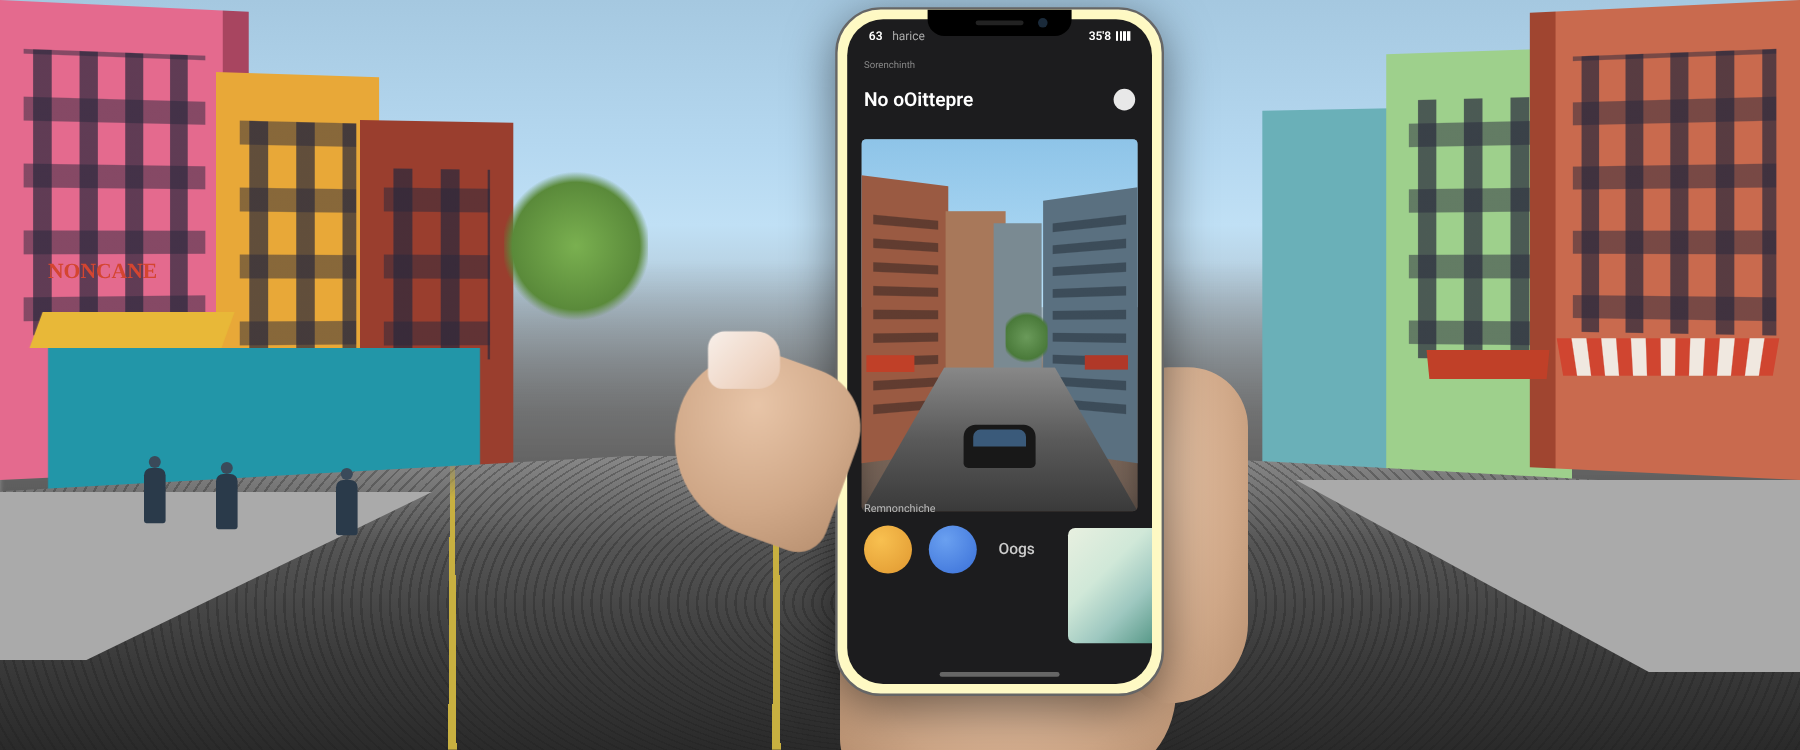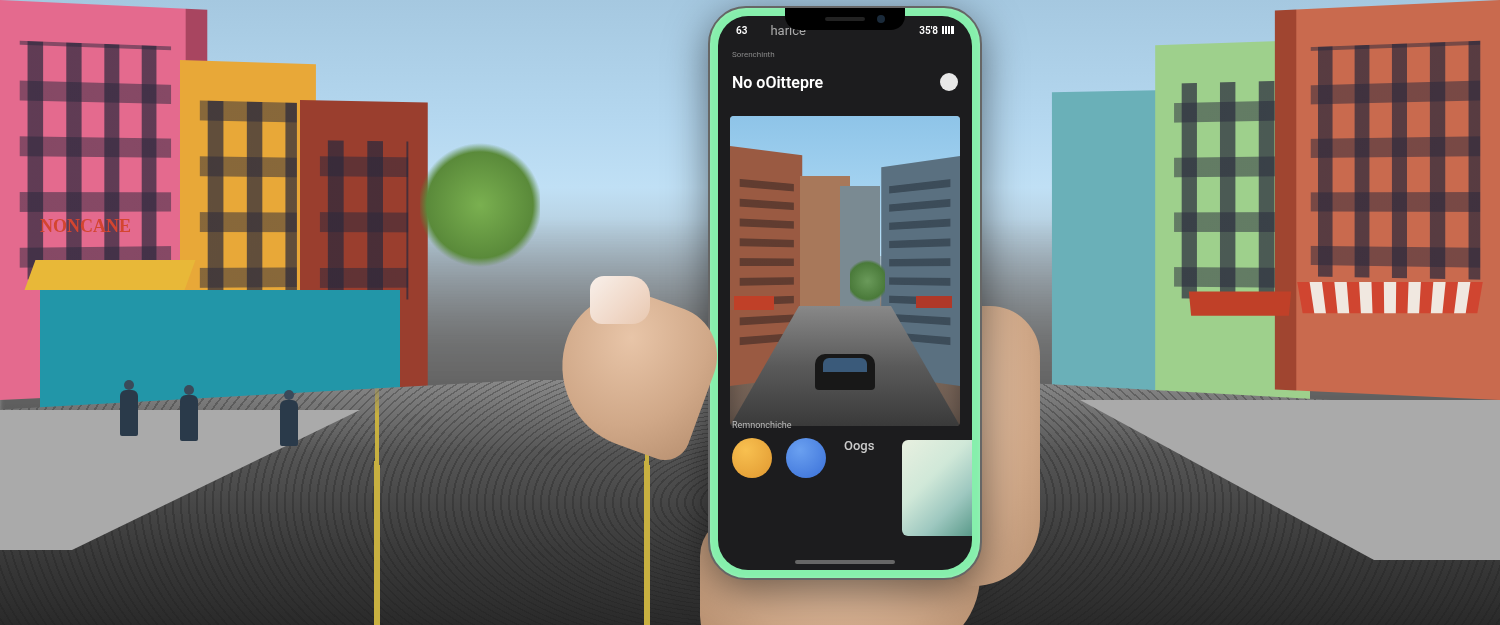--- a/index.html
+++ b/index.html
@@ -43,35 +43,35 @@
 .p2{left:180px;top:395px;}
 .p3{left:280px;top:400px;}
 
 
 .hand{position:absolute;left:640px;top:6px;width:360px;height:620px;}
 .thumb{position:absolute;left:-80px;top:290px;width:150px;height:150px;background:radial-gradient(ellipse at 40% 30%,#e8c5a8 0%,#d0a888 60%,#b89070 100%);border-radius:80px 60px 30px 100px;transform:rotate(20deg);z-index:50;}
 .thumbnail{position:absolute;left:-50px;top:270px;width:60px;height:48px;background:linear-gradient(135deg,#f8f0ea 0%,#f0d8c8 60%,#e8c8b0 100%);border-radius:14px 20px 18px 12px;z-index:51;}
 .fingers{position:absolute;right:-40px;top:300px;width:100px;height:280px;background:radial-gradient(ellipse at 30% 30%,#e8c5a8 0%,#d0a888 60%,#b89070 100%);border-radius:40px 60px 80px 40px;z-index:5;}
 .palm{position:absolute;left:60px;bottom:-30px;width:280px;height:140px;background:radial-gradient(ellipse at 50% 20%,#e8c5a8 0%,#d0a888 60%,#b08868 100%);border-radius:40px 60px 80px 40px;z-index:5;}
 
-.phone{position:absolute;left:68px;top:0;width:270px;height:570px;background:#86efac;border-radius:38px;border:2px solid #666;box-shadow:0 10px 40px rgba(0,0,0,.5),inset 0 0 4px rgba(255,255,255,.2);z-index:40;overflow:hidden;}
+.phone{position:absolute;left:56px;top:0;width:270px;height:570px;background:#fef9c3;border-radius:38px;border:2px solid #666;box-shadow:0 10px 40px rgba(0,0,0,.5),inset 0 0 4px rgba(255,255,255,.2);z-index:40;overflow:hidden;}
 .btn-side{position:absolute;left:-3px;width:3px;height:40px;background:#555;border-radius:2px 0 0 2px;}
 .bs1{top:110px;}.bs2{top:160px;height:30px;}
 .notch{position:absolute;top:0;left:50%;transform:translateX(-50%);width:120px;height:22px;background:#000;border-radius:0 0 14px 14px;z-index:60;display:flex;align-items:center;justify-content:center;gap:30px;}
 .notch::before{content:"";width:40px;height:4px;background:#222;border-radius:2px;}
 .notch::after{content:"";position:absolute;right:20px;width:8px;height:8px;background:#1a2a3a;border-radius:50%;}
 .screen{position:absolute;inset:8px;background:#1c1c1e;border-radius:30px;overflow:hidden;}
 
 .statusbar{position:absolute;top:0;left:0;right:0;height:28px;display:flex;justify-content:space-between;align-items:center;padding:0 18px;font-size:10px;font-weight:600;color:#fff;}
 .status-left{display:flex;align-items:center;gap:4px;}
 .status-right{display:flex;align-items:center;gap:4px;}
 
 .header{position:absolute;top:28px;left:0;right:0;padding:6px 14px 2px;}
 .header-sub{font-size:8px;color:#888;margin-bottom:14px;}
-.header-row{display:flex;justify-content:space-between;}
+.header-row{display:flex;justify-content:space-between;align-items:center;}
 .header-title{font-size:16px;font-weight:600;color:#fff;}
 .header-dot{width:18px;height:18px;background:#e8e8e8;border-radius:50%;}
 
 .tabs{position:absolute;top:74px;left:0;right:0;display:flex;padding:4px 10px 6px;gap:8px;}
 .tab{font-size:9px;color:#999;padding:3px 6px;}
 .tab.active{color:#ddd;}
 
 .viewfinder{position:absolute;top:100px;left:12px;right:12px;height:310px;background:linear-gradient(to bottom,#9ec8e0 0%,#b0d8f0 30%,#a0b0b8 50%,#887060 65%,#6a5a50 100%);border-radius:4px;overflow:hidden;box-shadow:inset 0 0 20px rgba(0,0,0,.3);}
 .vf-sky{position:absolute;top:0;left:0;right:0;height:45%;background:linear-gradient(to bottom,#8ec4e8,#b8e0f8);}
 .vf-bldg-l{position:absolute;left:0;top:30px;width:80px;height:240px;background:#9a5a42;transform:perspective(200px) rotateY(12deg);transform-origin:left;}
@@ -83,21 +83,21 @@
 .vf-tree{position:absolute;right:75px;top:140px;width:35px;height:50px;background:radial-gradient(circle,#6a9a5a 0%,#4a7a3a 60%,transparent 70%);}
 .vf-road{position:absolute;left:0;right:0;bottom:0;height:120px;background:linear-gradient(to bottom,#888 0%,#5a5a5a 50%,#3a3a3a 100%);clip-path:polygon(30% 0,70% 0,100% 100%,0 100%);}
 .vf-car{position:absolute;left:50%;transform:translateX(-50%);bottom:36px;width:60px;height:36px;background:#181818;border-radius:10px 10px 4px 4px;}
 .vf-car::before{content:"";position:absolute;top:4px;left:8px;right:8px;height:14px;background:#3a5a7a;border-radius:6px 6px 0 0;}
 .vf-awning{position:absolute;}
 .vf-a1{left:4px;top:180px;width:40px;height:14px;background:#c04028;}
 .vf-a2{right:8px;top:180px;width:36px;height:12px;background:#b03828;}
 
 .footer{position:absolute;left:0;right:0;bottom:0;height:140px;padding:6px 14px 10px;}
 .footer-label{font-size:9px;color:#bbb;margin-bottom:8px;}
-.controls{display:flex;gap:14px;}
+.controls{display:flex;align-items:center;gap:14px;}
 .ctrl-dot{width:40px;height:40px;border-radius:50%;}
 .c-orange{background:radial-gradient(circle at 35% 30%,#f8c050,#e09830);}
 .c-blue{background:radial-gradient(circle at 35% 30%,#6aa0f0,#3a70d8);}
 .ctrl-label{font-size:13px;font-weight:500;color:#ccc;margin-left:4px;}
 .map-thumb{position:absolute;right:0;bottom:34px;width:70px;height:96px;background:linear-gradient(135deg,#e8f0e0 0%,#d0e8d8 40%,#9ec8c0 70%,#5a9a8a 100%);border-radius:6px 0 0 6px;}
 .home-ind{position:absolute;bottom:6px;left:50%;transform:translateX(-50%);width:100px;height:4px;background:#666;border-radius:2px;}
 </style>
 </head>
 <body>
 
@@ -144,21 +144,21 @@
 
   <div class="phone">
     <div class="btn-side bs1"></div>
     <div class="btn-side bs2"></div>
     <div class="notch"></div>
     <div class="screen">
 
       <div class="statusbar">
         <div class="status-left">
           <span>63</span>
-          <span style="font-size:13px;font-weight:400;color:#aaa;margin-left:19px;">harice</span>
+          <span style="font-size:10px;font-weight:400;color:#aaa;margin-left:4px;">harice</span>
         </div>
         <div class="status-right">
           <span>35'8</span>
           <span style="display:inline-block;width:12px;height:8px;background:linear-gradient(to right,#fff 0 2px,transparent 2px 3px,#fff 3px 5px,transparent 5px 6px,#fff 6px 8px,transparent 8px 9px,#fff 9px 12px);"></span>
         </div>
       </div>
 
       <div class="header">
         <div class="header-sub">Sorenchinth</div>
         <div class="header-row">

